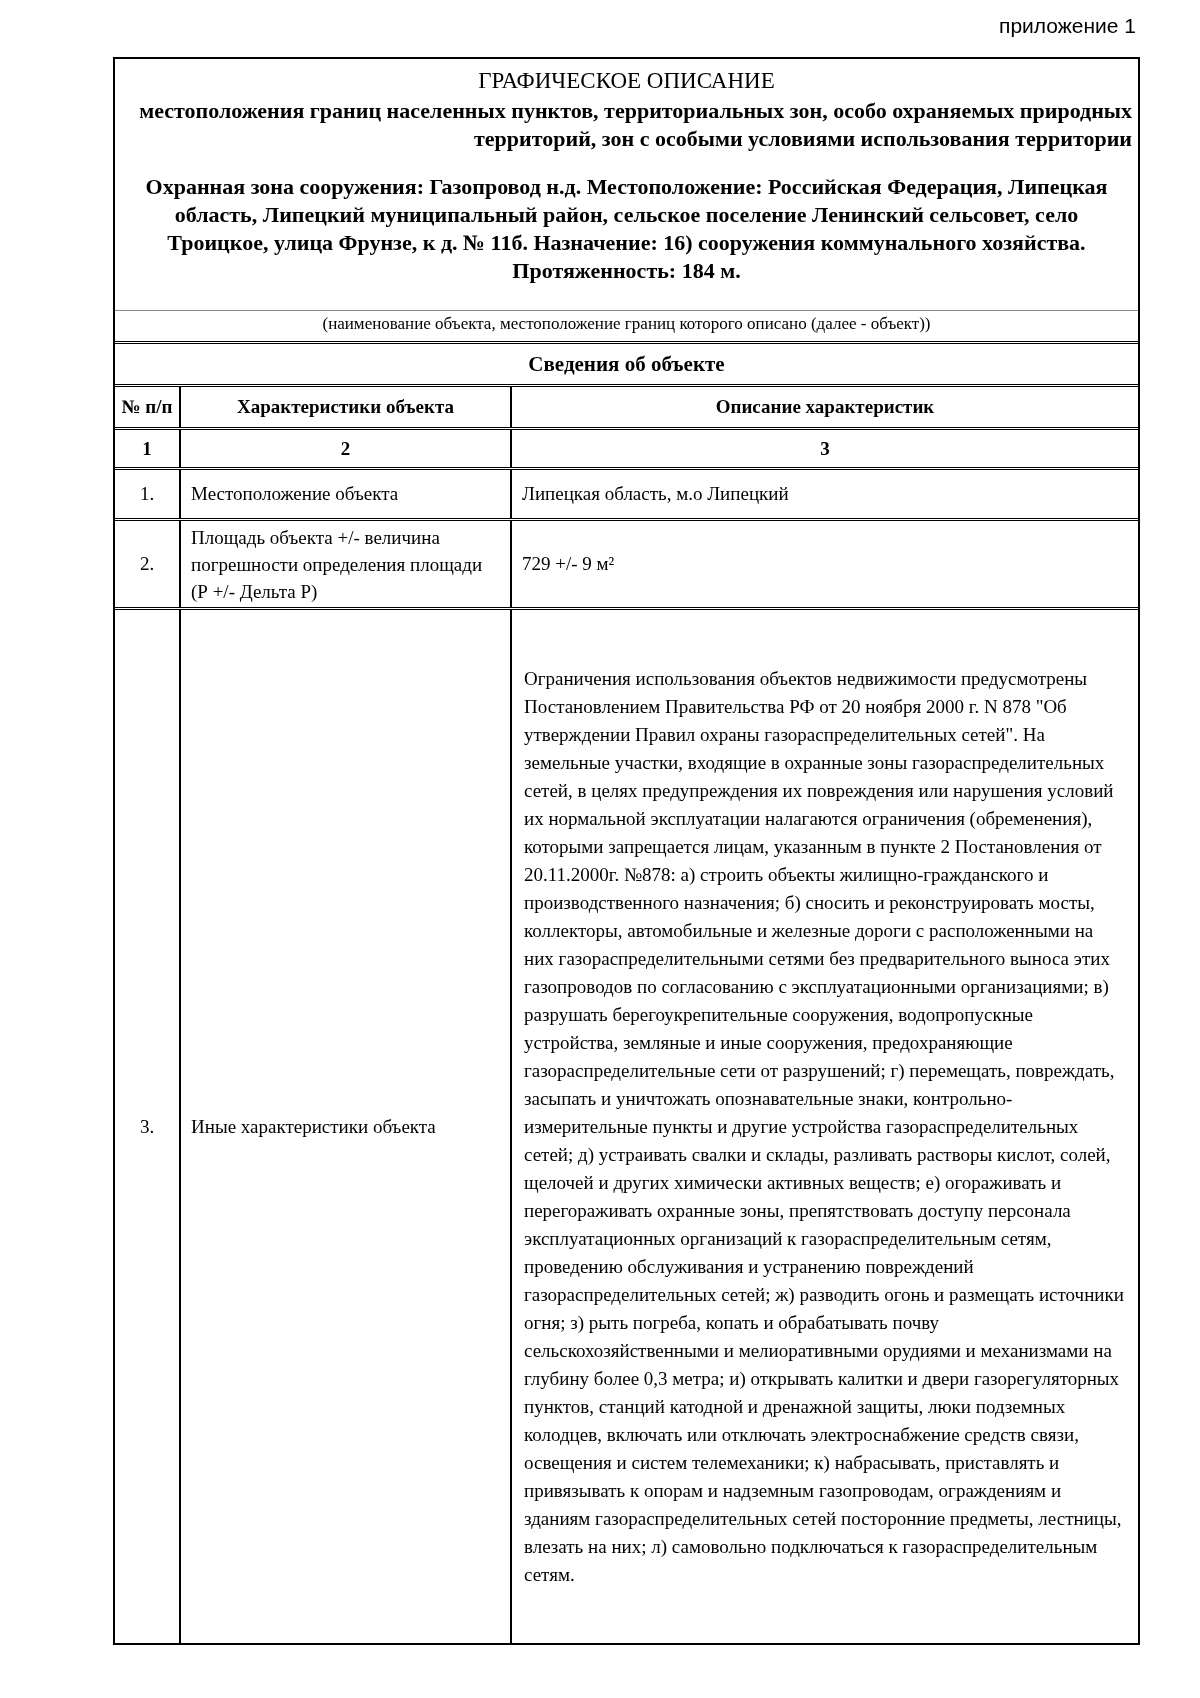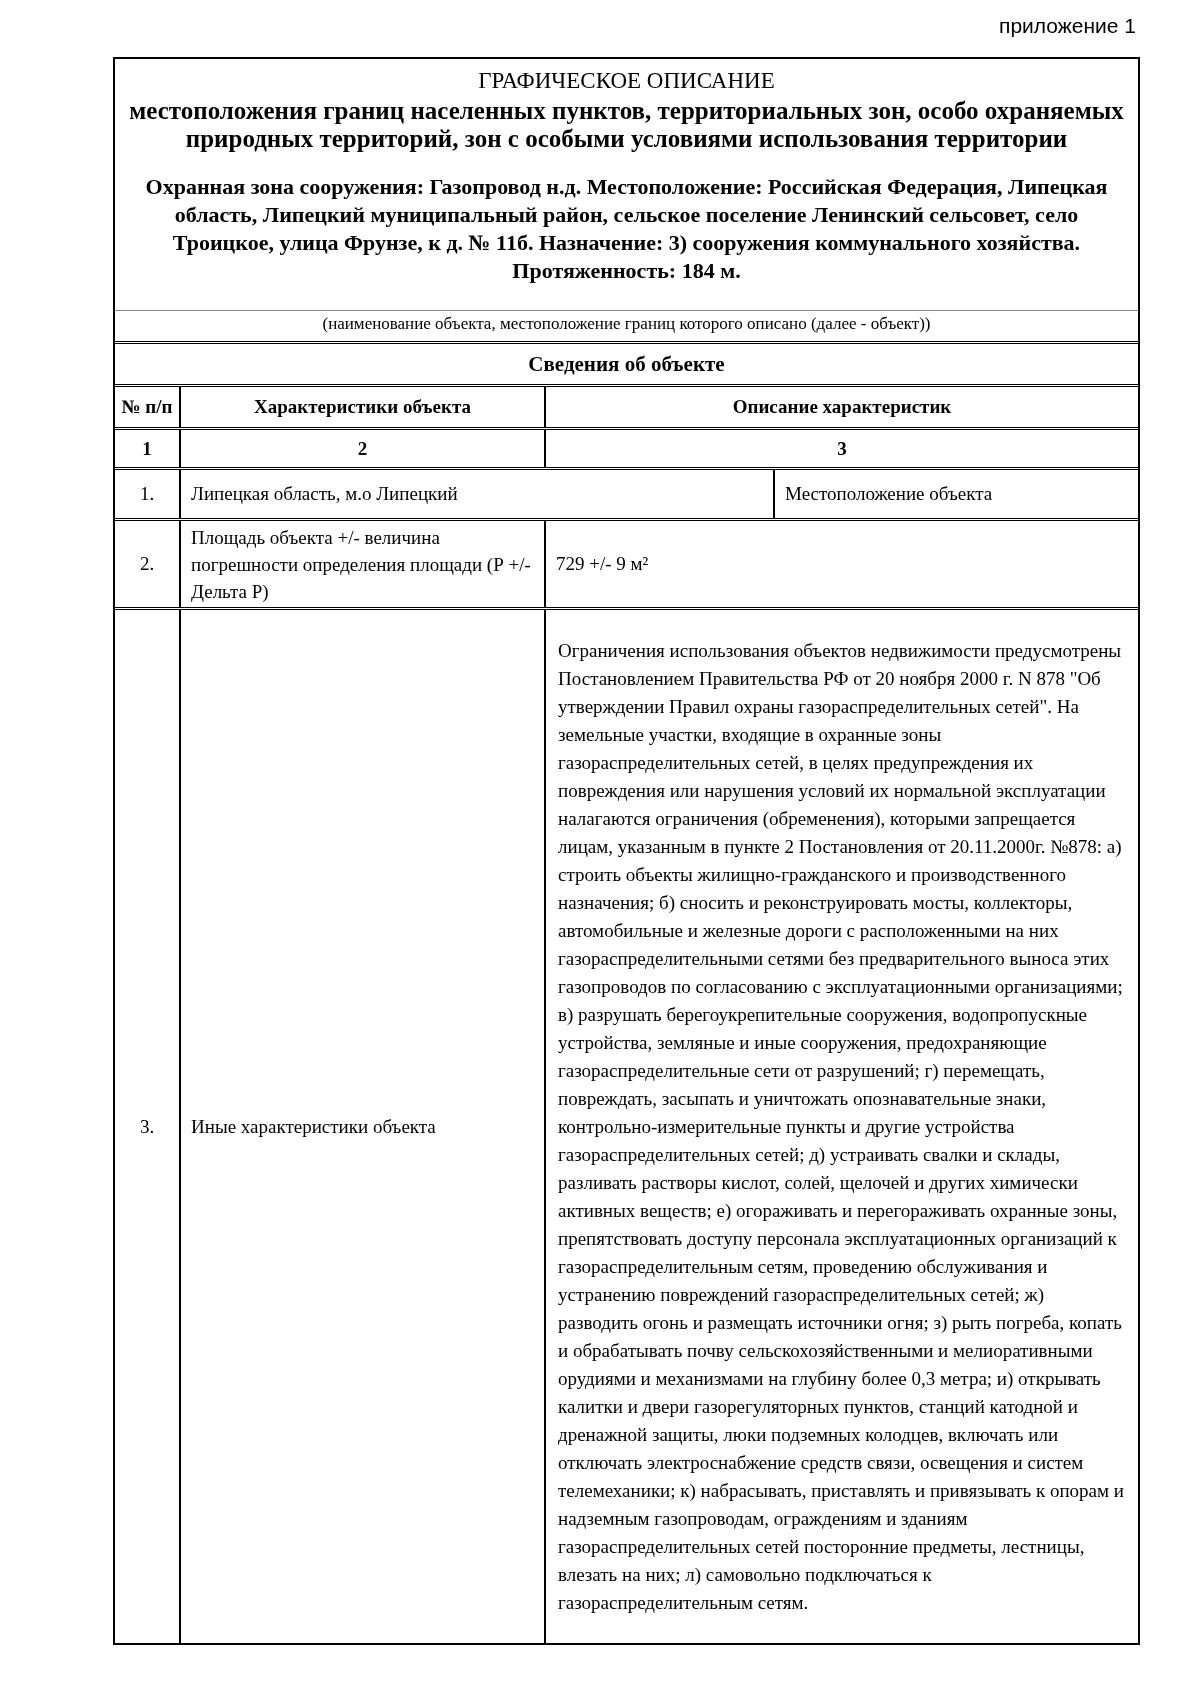--- a/index.html
+++ b/index.html
@@ -17,37 +17,37 @@
   }
   .doc {
     position: absolute; left: 113px; top: 57px;
     width: 1027px; height: 1588px;
     border: 2px solid #000;
     display: flex; flex-direction: column;
   }
   
   .title-block { height: 282px; display: flex; flex-direction: column; }
   .doc-title   { margin-top: 9px;  font-size: 23px; font-weight: normal; text-align: center; }
-  .doc-subtitle{ margin-top: 3px;  font-size: 25px; font-weight: bold; text-align: center;
+  .doc-subtitle{ margin-top: 3px;  font-size: 22px; font-weight: bold; text-align: right;
                  line-height: 28px; padding: 0 6px; }
   .doc-desc    { margin-top: 20px; font-size: 22px; font-weight: bold; text-align: center;
                  line-height: 28px; padding: 0 10px; }
   .doc-note    { margin-top: auto; border-top: 1px solid #8a8a8a;
                  font-size: 17px; text-align: center; padding: 3px 15px 7px; }
   
   .band { border-top: 3px double #000; height: 46px;
           display: flex; align-items: center; justify-content: center;
           font-size: 21px; font-weight: bold; }
   .band.b2 { height: 43px; }
   
   .trow { border-top: 3px double #000; display: flex; }
   .cell { border-left: 2px solid #000; display: flex; }
   .cell:first-child { border-left: none; }
   .c1 { width: 64px;  flex: none; align-items: center; justify-content: center; text-align: center; }
-  .c2 { width: 365px; flex: none; }
+  .c2 { width: 331px; flex: none; }
   .c3 { flex: 1; }
   .thead { height: 43px; font-weight: bold; }
   .thead .cell { align-items: center; justify-content: center; font-size: 19px; }
   .tnums { height: 40px; font-weight: bold; }
   .tnums .cell { align-items: center; justify-content: center; font-size: 19px; }
   .r1 { height: 51px; }
   .r2 { height: 89px; }
   .r3 { flex: 1; }
   .trow .c2, .trow .c3 { padding: 4px 10px; align-items: center; font-size: 19px; }
   .r2 .c2 { line-height: 27px; }
@@ -57,42 +57,42 @@
 </head>
 <body>
 
 <div class="annex">приложение 1</div>
 
 <div class="doc">
 
   <div class="title-block">
     <div class="doc-title">ГРАФИЧЕСКОЕ ОПИСАНИЕ</div>
     <div class="doc-subtitle">местоположения границ населенных пунктов, территориальных зон, особо охраняемых природных территорий, зон с особыми условиями использования территории</div>
-    <div class="doc-desc">Охранная зона сооружения: Газопровод н.д. Местоположение: Российская Федерация, Липецкая область, Липецкий муниципальный район, сельское поселение Ленинский сельсовет, село Троицкое, улица Фрунзе, к д. № 11б. Назначение: 3) сооружения коммунального хозяйства. Протяженность: 184 м.</div>
+    <div class="doc-desc">Охранная зона сооружения: Газопровод н.д. Местоположение: Российская Федерация, Липецкая область, Липецкий муниципальный район, сельское поселение Ленинский сельсовет, село Троицкое, улица Фрунзе, к д. № 11б. Назначение: 16) сооружения коммунального хозяйства. Протяженность: 184 м.</div>
     <div class="doc-note">(наименование объекта, местоположение границ которого описано (далее - объект))</div>
   </div>
 
   <div class="band b2">Сведения об объекте</div>
 
   <div class="trow thead">
     <div class="cell c1">№ п/п</div>
     <div class="cell c2" style="justify-content:center;">Характеристики объекта</div>
     <div class="cell c3" style="justify-content:center;">Описание характеристик</div>
   </div>
 
   <div class="trow tnums">
     <div class="cell c1">1</div>
     <div class="cell c2" style="justify-content:center;">2</div>
     <div class="cell c3" style="justify-content:center;">3</div>
   </div>
 
   <div class="trow r1">
     <div class="cell c1 num">1.</div>
+    <div class="cell c2">Местоположение объекта</div>
     <div class="cell c3">Липецкая область, м.о Липецкий</div>
-    <div class="cell c2">Местоположение объекта</div>
   </div>
 
   <div class="trow r2">
     <div class="cell c1 num">2.</div>
     <div class="cell c2">Площадь объекта +/- величина погрешности определения площади (Р +/- Дельта Р)</div>
     <div class="cell c3">729 +/- 9 м²</div>
   </div>
 
   <div class="trow r3">
     <div class="cell c1 num">3.</div>

